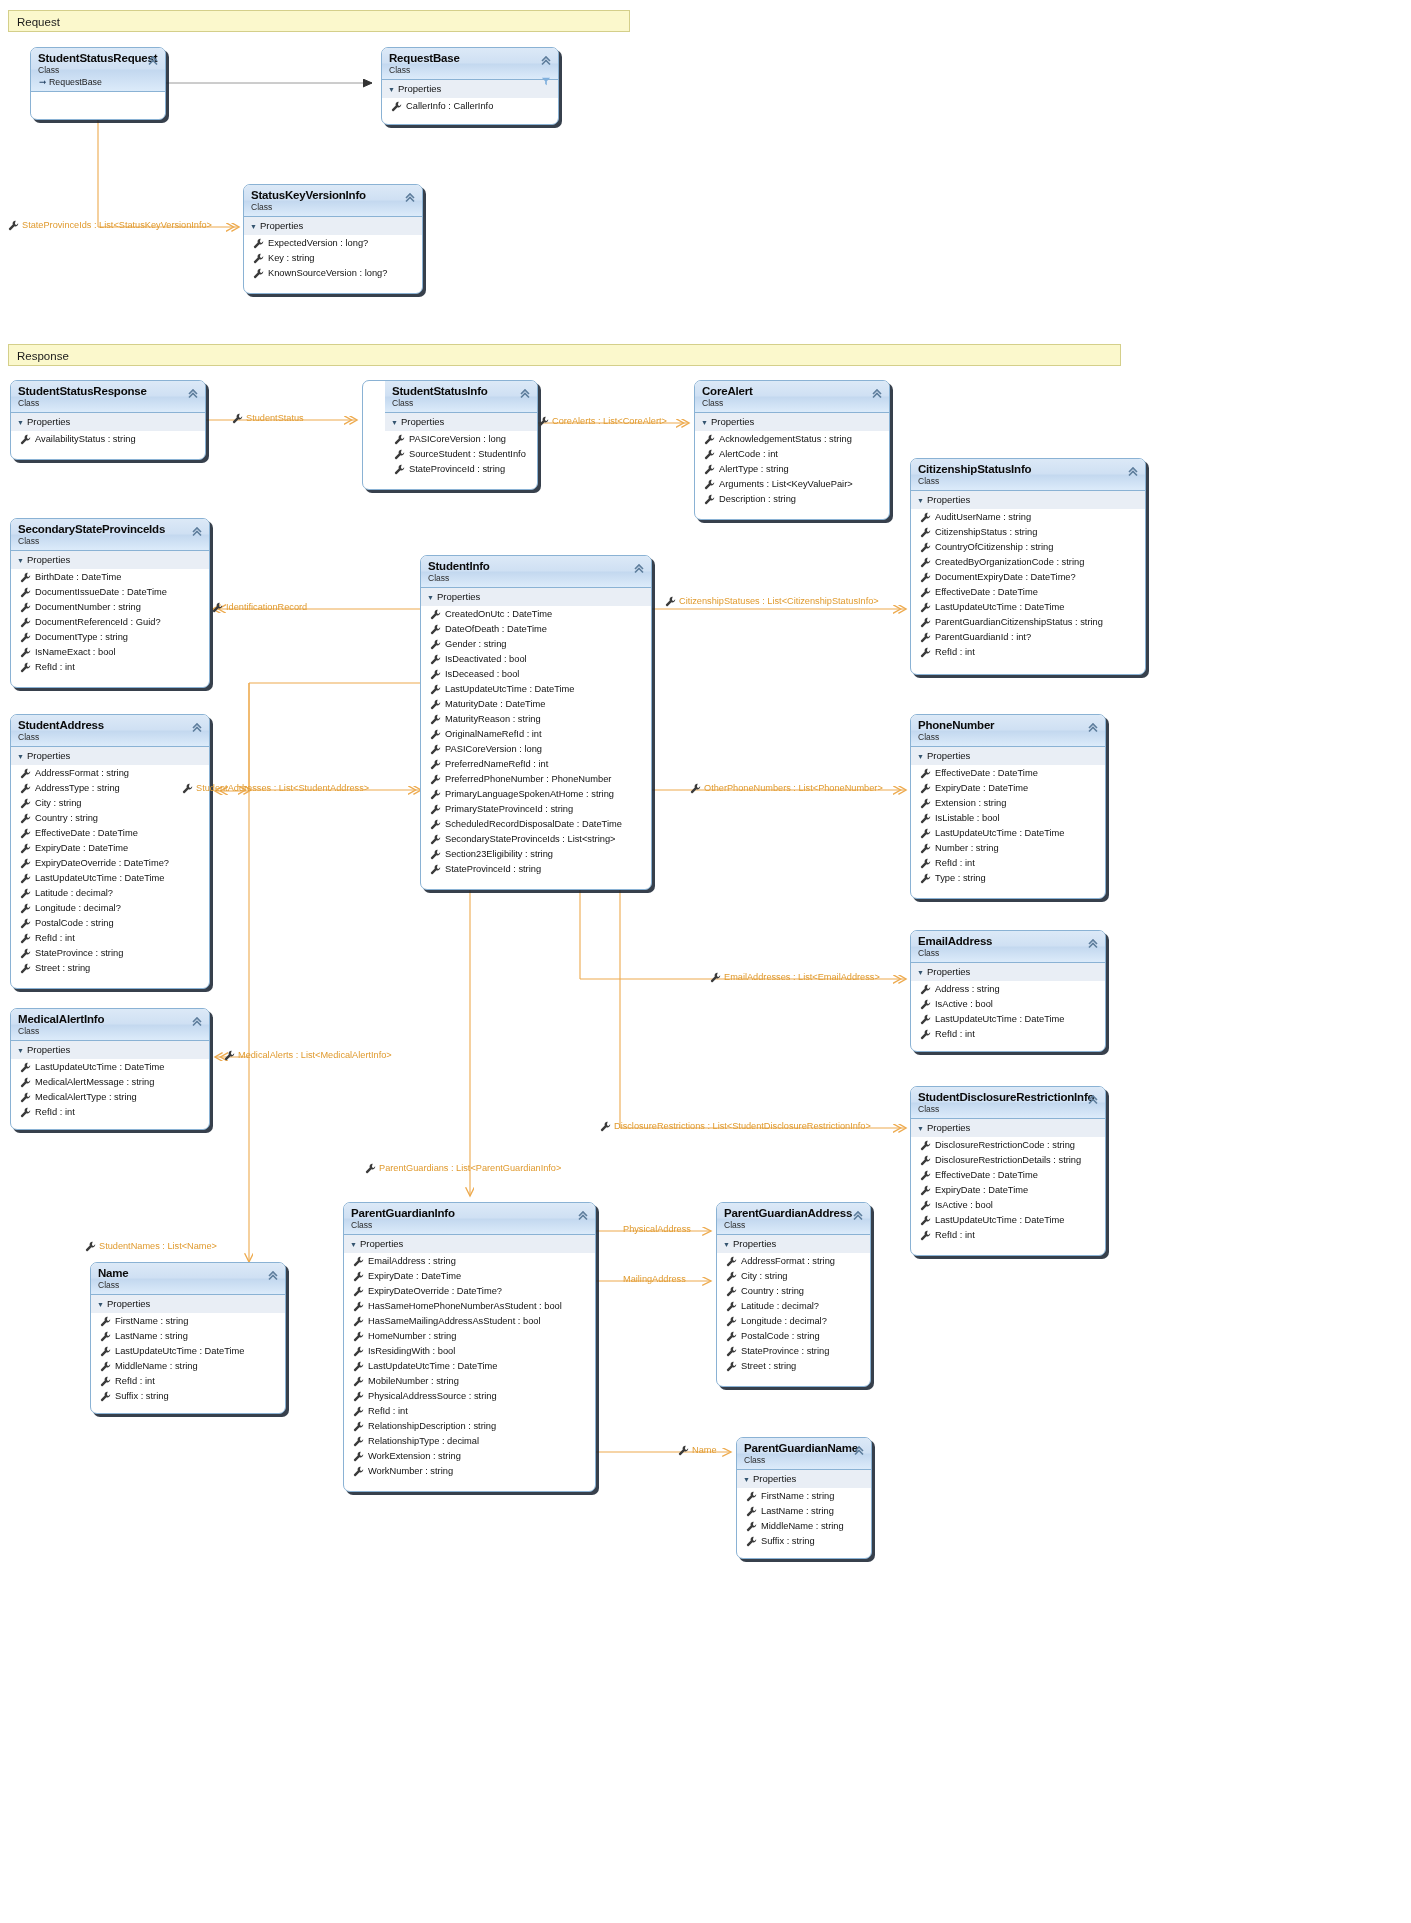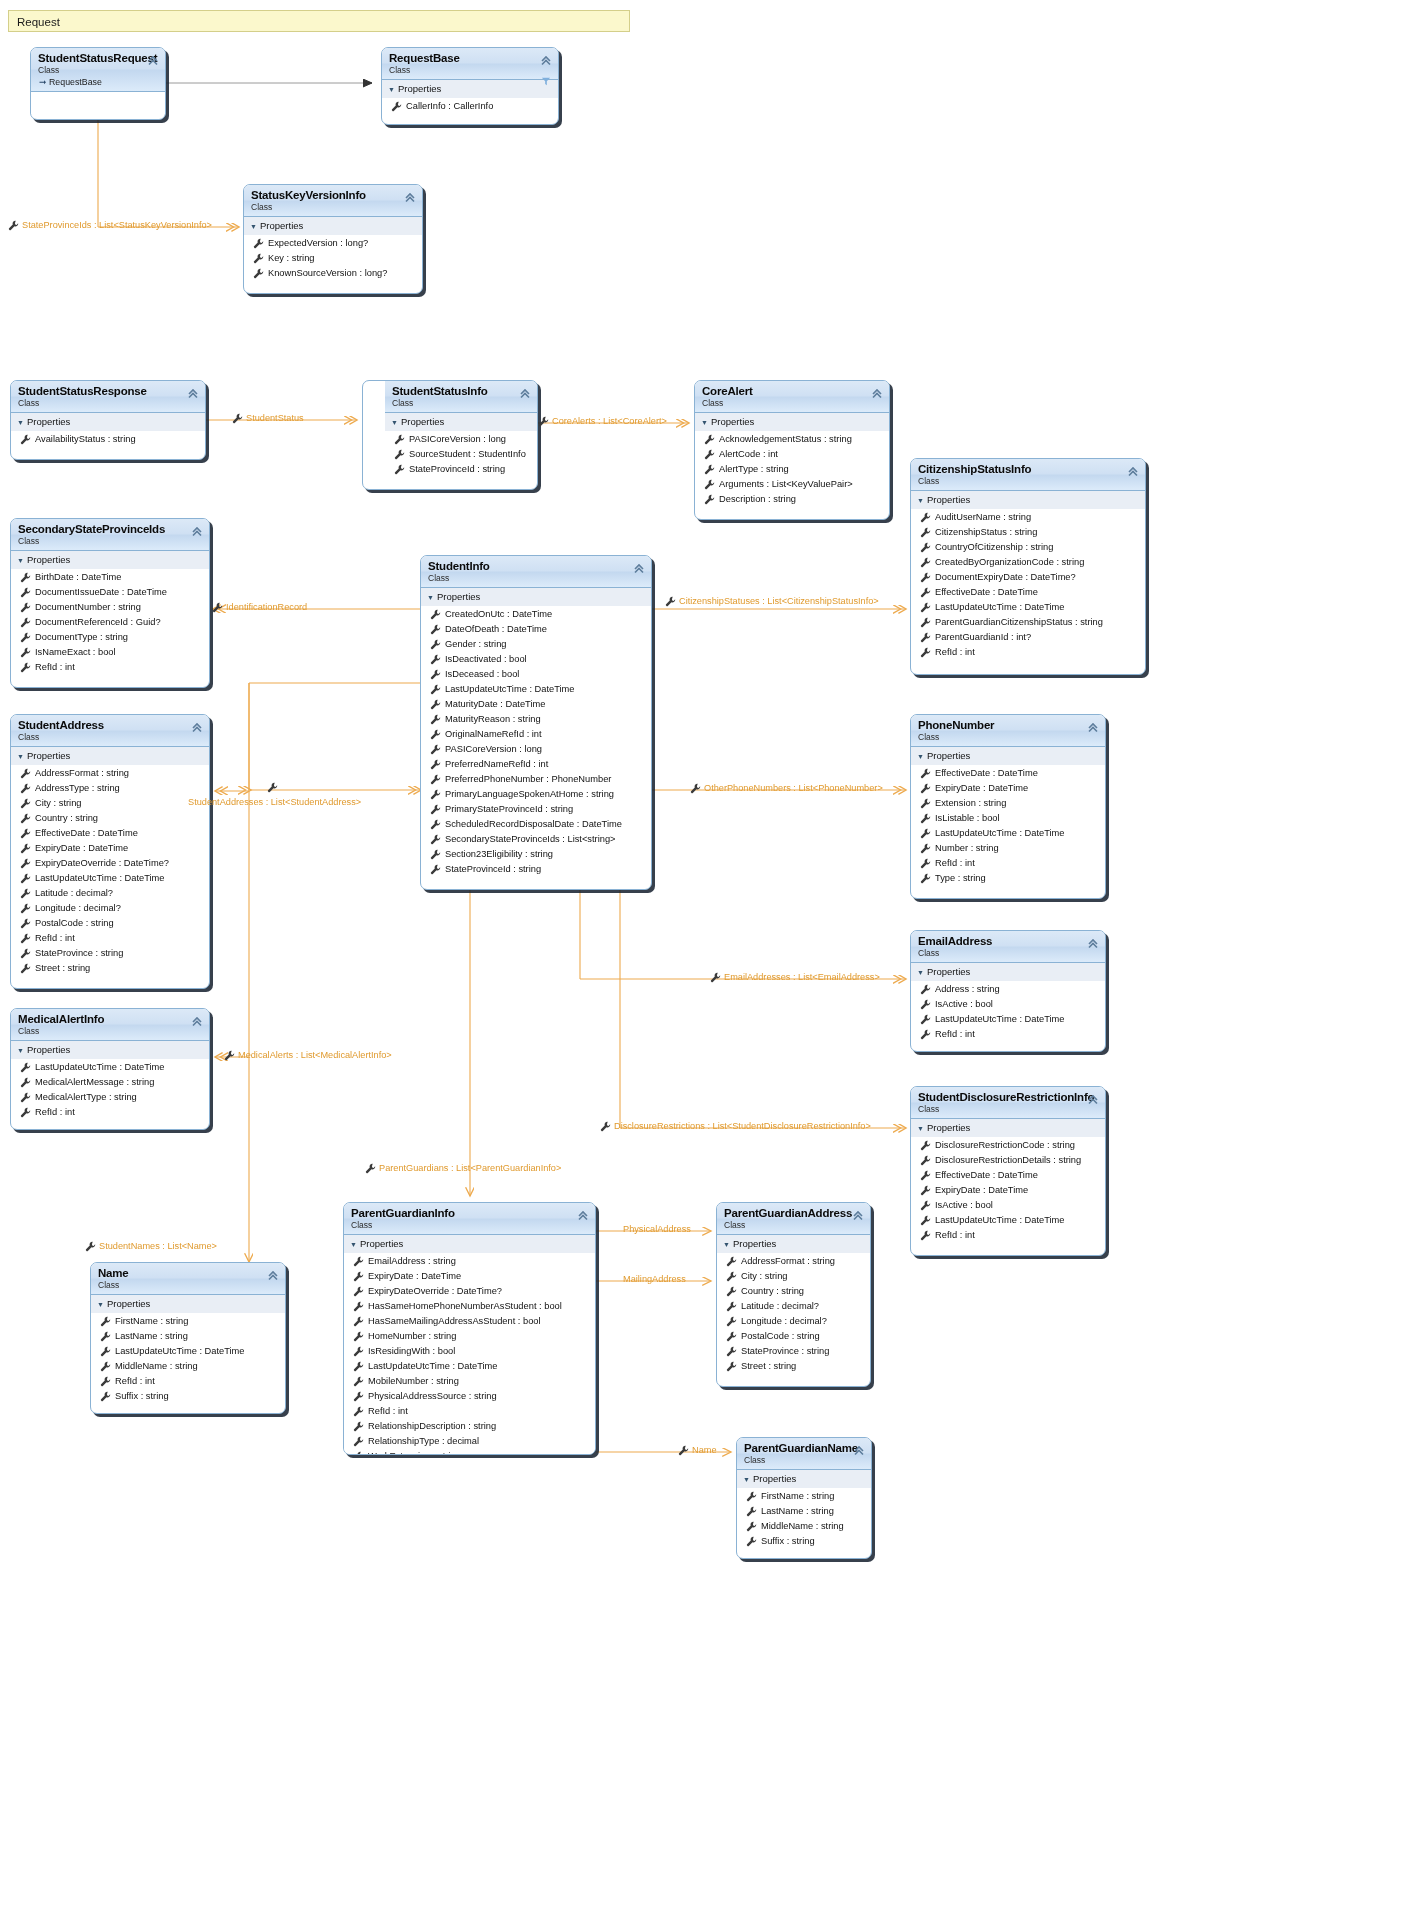--- a/index.html
+++ b/index.html
@@ -195,20 +195,23 @@
     </g>
 
     <g stroke="#9a9a9a" stroke-width="1" fill="none">
       <path d="M166,83 L372,83" marker-end="url(#ghead)"></path>
     </g>
   </svg>
 
   <div class="band" style="left:8px; top:10px; width:622px; height:22px;">
     <span>Request</span>
   </div>
+  <div class="band" style="left:8px; top:344px; width:1113px; height:22px;">
+    <span>Response</span>
+  </div>
 
   <div id="classes-layer">
       <div class="cls" style="left: 30px; top: 47px; width: 136px; height: 73px;">
         <div class="cls-head">
           <div class="cls-title">StudentStatusRequest</div>
           <div class="cls-stereo">Class</div>
           <div class="base-row"><span class="arrow-g">➞</span><span>RequestBase</span></div>
           <span class="chevron"><svg width="12" height="12" viewBox="0 0 12 12">
               <path d="M2 6 L6 2 L10 6" fill="none" stroke="#5d7d9c" stroke-width="1.6"></path>
               <path d="M2 9.5 L6 5.5 L10 9.5" fill="none" stroke="#5d7d9c" stroke-width="1.6"></path>
@@ -893,21 +896,21 @@
             <span>LastUpdateUtcTime : DateTime</span>
           </div>
           <div class="prop">
             <span class="wrench"><svg width="11" height="11" viewBox="0 0 16 16">
                 <path d="M11.2 1.2a4 4 0 0 0-4.3 5.4L1.6 11.9a1.4 1.4 0 0 0 0 2l.5.5a1.4 1.4 0 0 0 2 0l5.3-5.3a4 4 0 0 0 5.4-4.3l-2.3 2.3-1.9-.5-.5-1.9z" fill="#3b3b3b"></path>
               </svg></span>
             <span>RefId : int</span>
           </div>
         </div>
       </div>
-      <div class="cls" style="left: 343px; top: 1202px; width: 253px; height: 253px;">
+      <div class="cls" style="left: 343px; top: 1202px; width: 253px; height: 290px;">
         <div class="cls-head">
           <div class="cls-title">ParentGuardianInfo</div>
           <div class="cls-stereo">Class</div>
           <span class="chevron"><svg width="12" height="12" viewBox="0 0 12 12">
               <path d="M2 6 L6 2 L10 6" fill="none" stroke="#5d7d9c" stroke-width="1.6"></path>
               <path d="M2 9.5 L6 5.5 L10 9.5" fill="none" stroke="#5d7d9c" stroke-width="1.6"></path>
             </svg></span>
         </div>
         <div class="cls-body">
           <div class="cmp-row"><span class="tri">▼</span><span>Properties</span></div>
@@ -1176,21 +1179,21 @@
             <path d="M11.2 1.2a4 4 0 0 0-4.3 5.4L1.6 11.9a1.4 1.4 0 0 0 0 2l.5.5a1.4 1.4 0 0 0 2 0l5.3-5.3a4 4 0 0 0 5.4-4.3l-2.3 2.3-1.9-.5-.5-1.9z" fill="#3b3b3b"></path>
           </svg></span>
         <span>CitizenshipStatuses : List&lt;CitizenshipStatusInfo&gt;</span>
       </div>
       <div class="lbl" style="left: 212px; top: 601px;">
         <span class="wrench"><svg width="11" height="11" viewBox="0 0 16 16">
             <path d="M11.2 1.2a4 4 0 0 0-4.3 5.4L1.6 11.9a1.4 1.4 0 0 0 0 2l.5.5a1.4 1.4 0 0 0 2 0l5.3-5.3a4 4 0 0 0 5.4-4.3l-2.3 2.3-1.9-.5-.5-1.9z" fill="#3b3b3b"></path>
           </svg></span>
         <span>IdentificationRecord</span>
       </div>
-      <div class="lbl" style="left: 188px; top: 782px; flex-direction: column;">
+      <div class="lbl" style="left: 182px; top: 782px;">
         <span class="wrench"><svg width="11" height="11" viewBox="0 0 16 16">
             <path d="M11.2 1.2a4 4 0 0 0-4.3 5.4L1.6 11.9a1.4 1.4 0 0 0 0 2l.5.5a1.4 1.4 0 0 0 2 0l5.3-5.3a4 4 0 0 0 5.4-4.3l-2.3 2.3-1.9-.5-.5-1.9z" fill="#3b3b3b"></path>
           </svg></span>
         <span>StudentAddresses : List&lt;StudentAddress&gt;</span>
       </div>
       <div class="lbl" style="left: 690px; top: 782px;">
         <span class="wrench"><svg width="11" height="11" viewBox="0 0 16 16">
             <path d="M11.2 1.2a4 4 0 0 0-4.3 5.4L1.6 11.9a1.4 1.4 0 0 0 0 2l.5.5a1.4 1.4 0 0 0 2 0l5.3-5.3a4 4 0 0 0 5.4-4.3l-2.3 2.3-1.9-.5-.5-1.9z" fill="#3b3b3b"></path>
           </svg></span>
         <span>OtherPhoneNumbers : List&lt;PhoneNumber&gt;</span>

